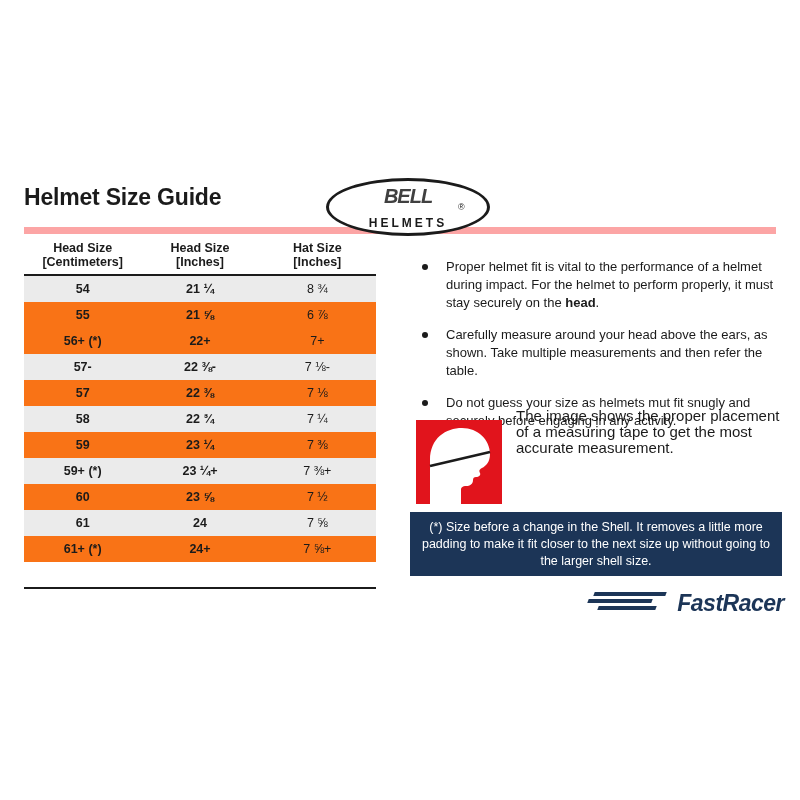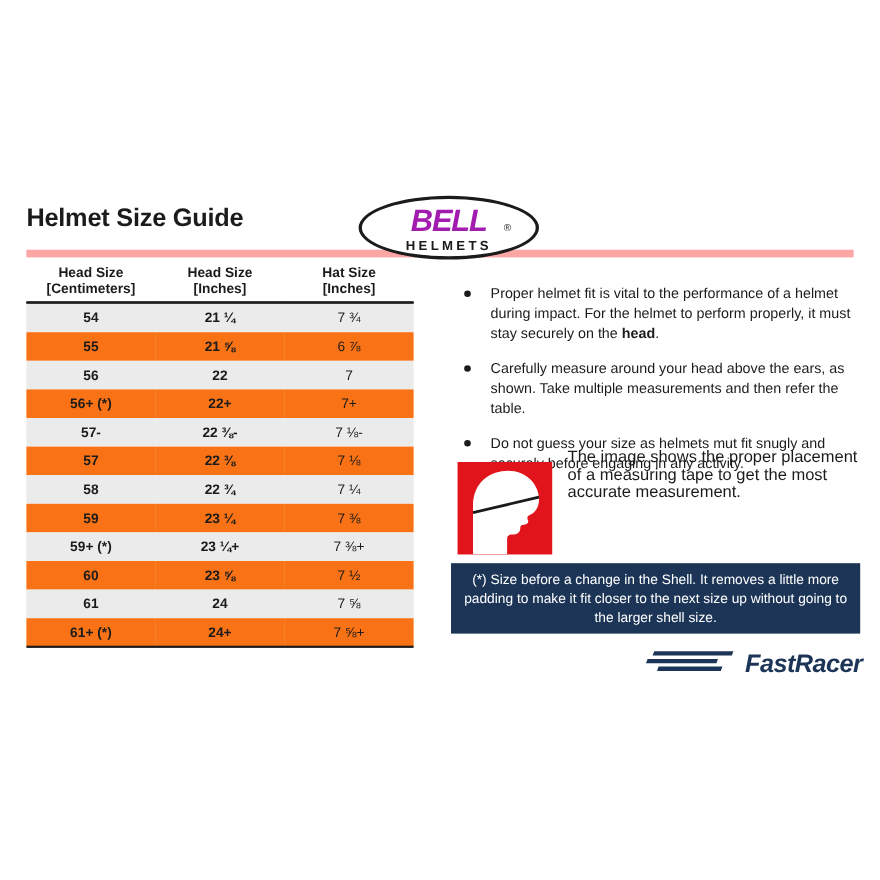--- a/index.html
+++ b/index.html
@@ -55,24 +55,24 @@
     box-sizing: border-box;
     background: #ffffff;
   }
   .bell-word {
     position: absolute;
     left: 0;
     top: 7px;
     width: 164px;
     text-align: center;
     font-family: "Liberation Sans", sans-serif;
-    font-size: 28px;
+    font-size: 20px;
     font-weight: bold;
     font-style: italic;
-    color: #a21caf;
+    color: #404040;
     letter-spacing: -1px;
   }
   .bell-reg {
     position: absolute;
     left: 132px;
     top: 24px;
     font-size: 9px;
     color: #1b1b1b;
   }
   .bell-sub {
@@ -247,31 +247,26 @@
         <th>
           <span>Hat Size</span>
           <span class="unit">[Inches]</span>
         </th>
       </tr>
     </thead>
     <tbody>
       <tr class="alt">
         <td class="c0">54</td>
         <td class="c1">21 ¼</td>
-        <td class="c2">7 ¾</td>
+        <td class="c2">8 ¾</td>
       </tr>
       <tr class="plain">
         <td class="c0">55</td>
         <td class="c1">21 ⅝</td>
         <td class="c2">6 ⅞</td>
-      </tr>
-      <tr class="alt">
-        <td class="c0">56</td>
-        <td class="c1">22</td>
-        <td class="c2">7</td>
       </tr>
       <tr class="plain">
         <td class="c0">56+ (*)</td>
         <td class="c1">22+</td>
         <td class="c2">7+</td>
       </tr>
       <tr class="alt">
         <td class="c0">57-</td>
         <td class="c1">22 ⅜-</td>
         <td class="c2">7 ⅛-</td>

